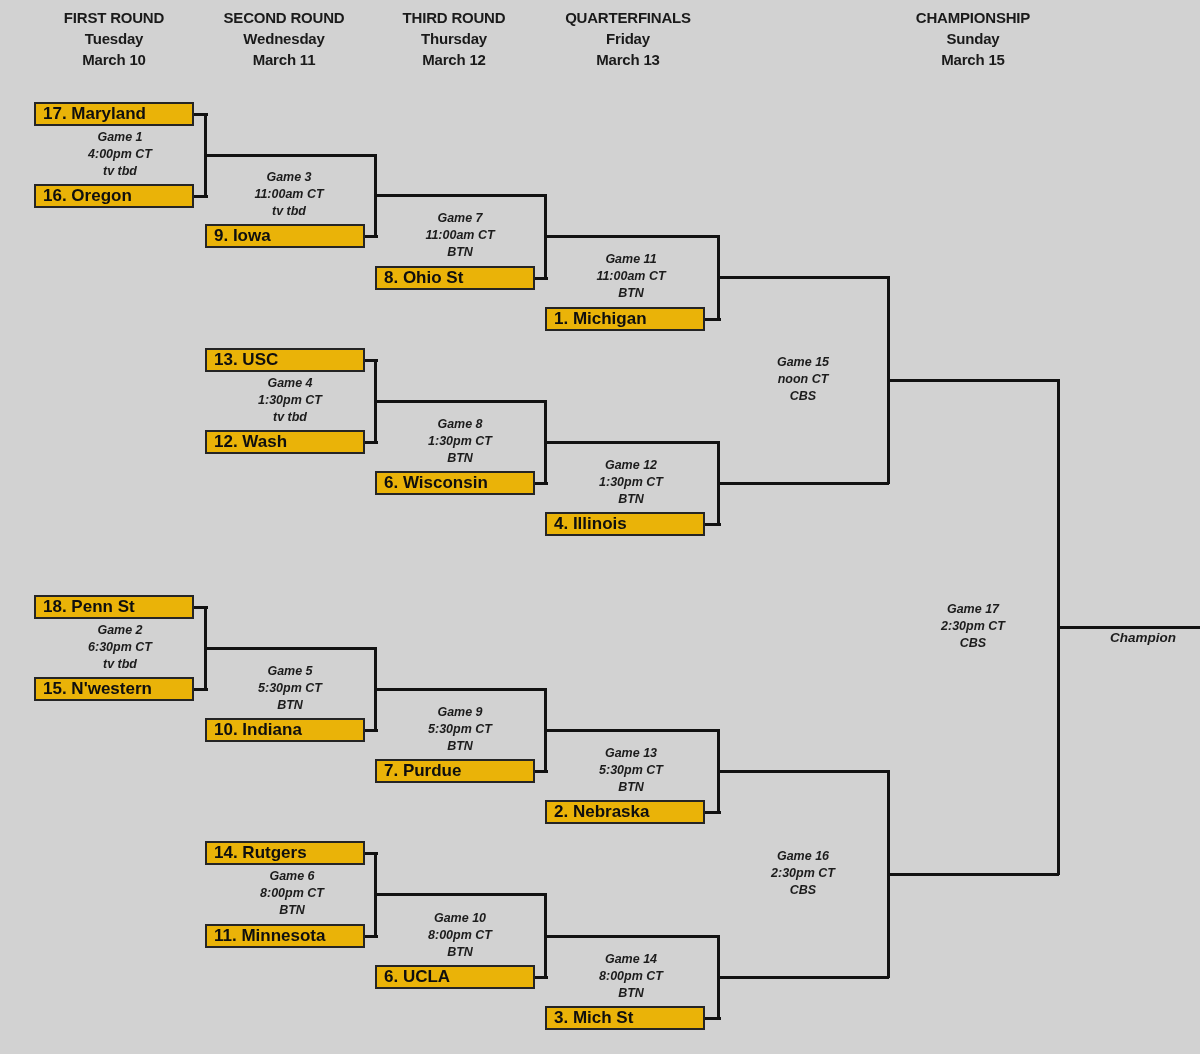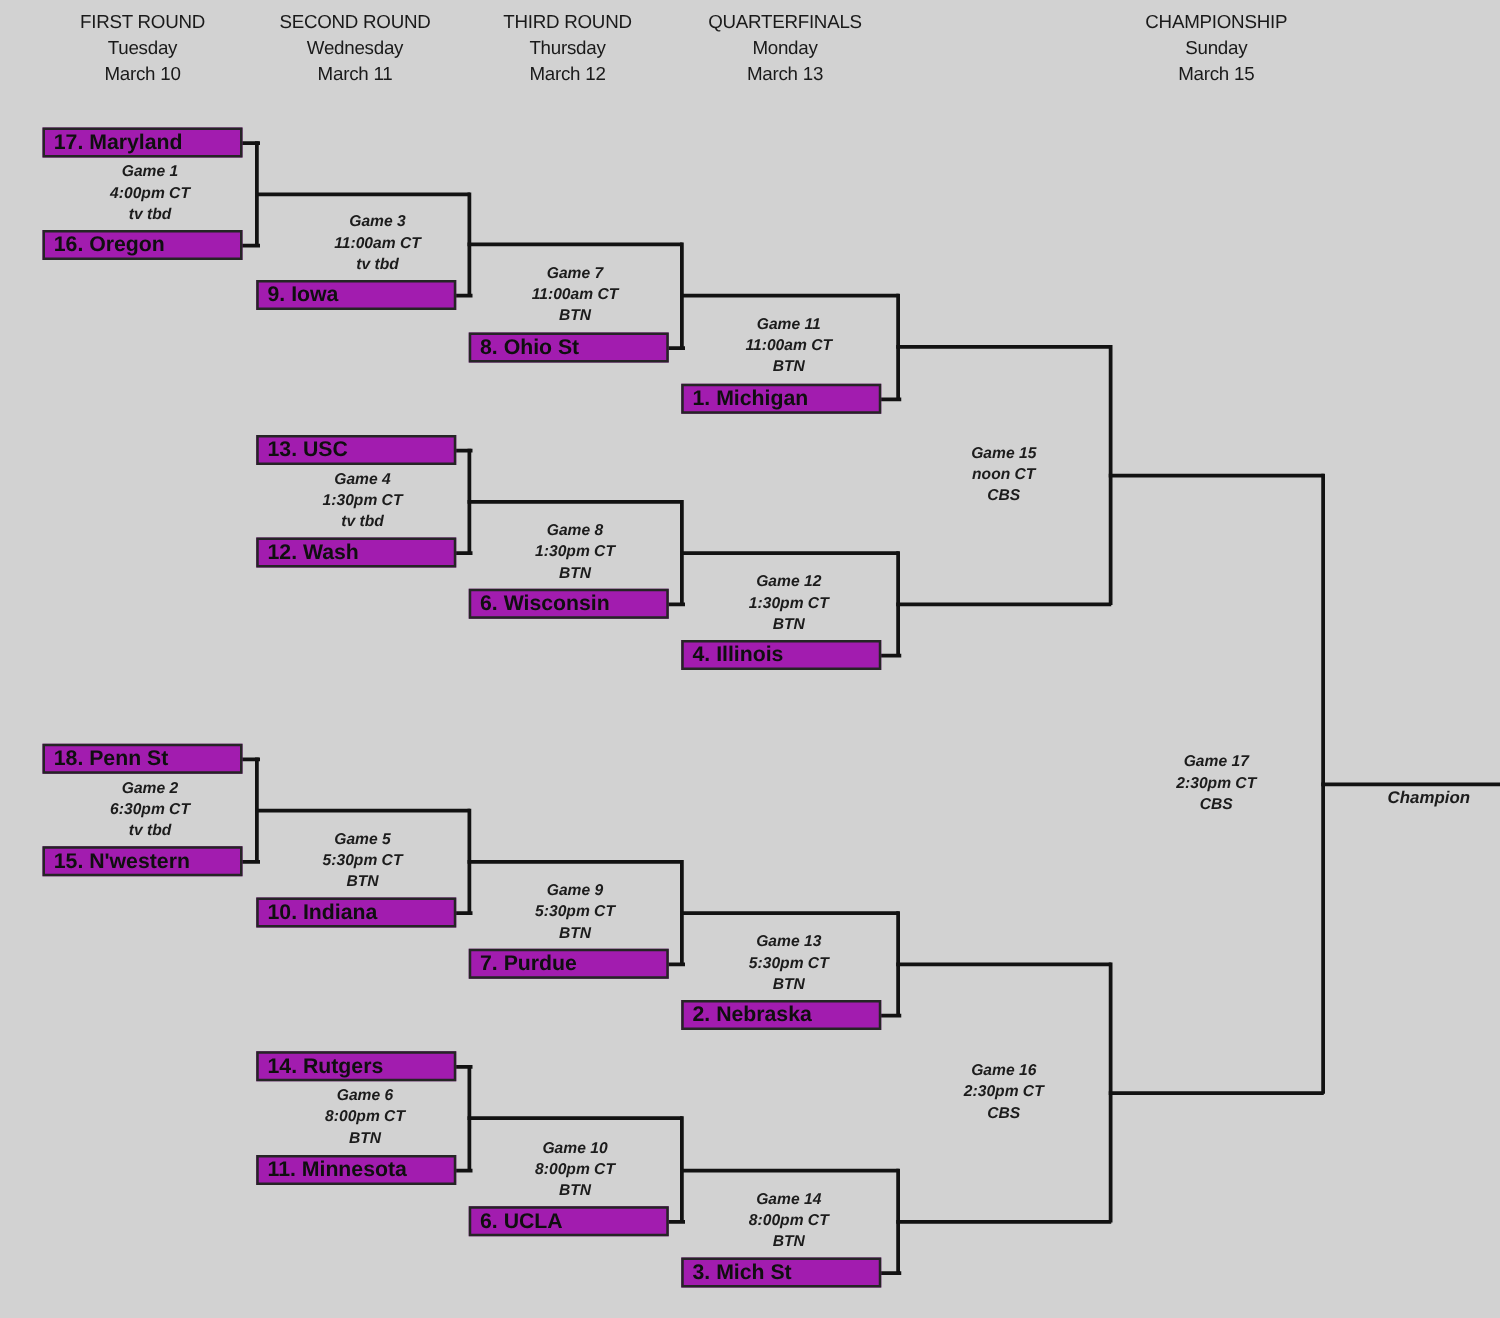--- a/index.html
+++ b/index.html
@@ -14,32 +14,32 @@
     background: #d2d2d2;
     font-family: "Liberation Sans", sans-serif;
     color: #111;
     overflow: hidden;
   }
   .hdr {
     position: absolute;
     top: 7px;
     width: 170px;
     text-align: center;
-    font-weight: normal;
+    font-weight: bold;
     font-size: 15px;
     line-height: 21px;
     color: #1a1a1a;
     letter-spacing: -0.2px;
   }
   .team {
     position: absolute;
     width: 160px;
     height: 24px;
     box-sizing: border-box;
-    background: #a21caf;
+    background: #eab308;
     border: 2px solid #252525;
     font-size: 17px;
     font-weight: bold;
     line-height: 20px;
     padding-left: 7px;
     white-space: nowrap;
     color: #0f0f0f;
     z-index: 2;
   }
   .game {
@@ -87,21 +87,21 @@
     <div>Wednesday</div>
     <div>March 11</div>
   </div>
   <div class="hdr" style="left:369px">
     <div>THIRD ROUND</div>
     <div>Thursday</div>
     <div>March 12</div>
   </div>
   <div class="hdr" style="left:543px">
     <div>QUARTERFINALS</div>
-    <div>Monday</div>
+    <div>Friday</div>
     <div>March 13</div>
   </div>
   <div class="hdr" style="left:888px">
     <div>CHAMPIONSHIP</div>
     <div>Sunday</div>
     <div>March 15</div>
   </div>
 
   <div class="team" style="left:34px;top:102px">17. Maryland</div>
   <div class="team" style="left:34px;top:184px">16. Oregon</div>
@@ -125,21 +125,21 @@
   <div class="game" style="left:45px;top:129px">
     <span>Game 1</span>
     <span>4:00pm CT</span>
     <span>tv tbd</span>
   </div>
   <div class="game" style="left:45px;top:622px">
     <span>Game 2</span>
     <span>6:30pm CT</span>
     <span>tv tbd</span>
   </div>
-  <div class="game" style="left:227px;top:169px">
+  <div class="game" style="left:214px;top:169px">
     <span>Game 3</span>
     <span>11:00am CT</span>
     <span>tv tbd</span>
   </div>
   <div class="game" style="left:215px;top:375px">
     <span>Game 4</span>
     <span>1:30pm CT</span>
     <span>tv tbd</span>
   </div>
   <div class="game" style="left:215px;top:663px">

